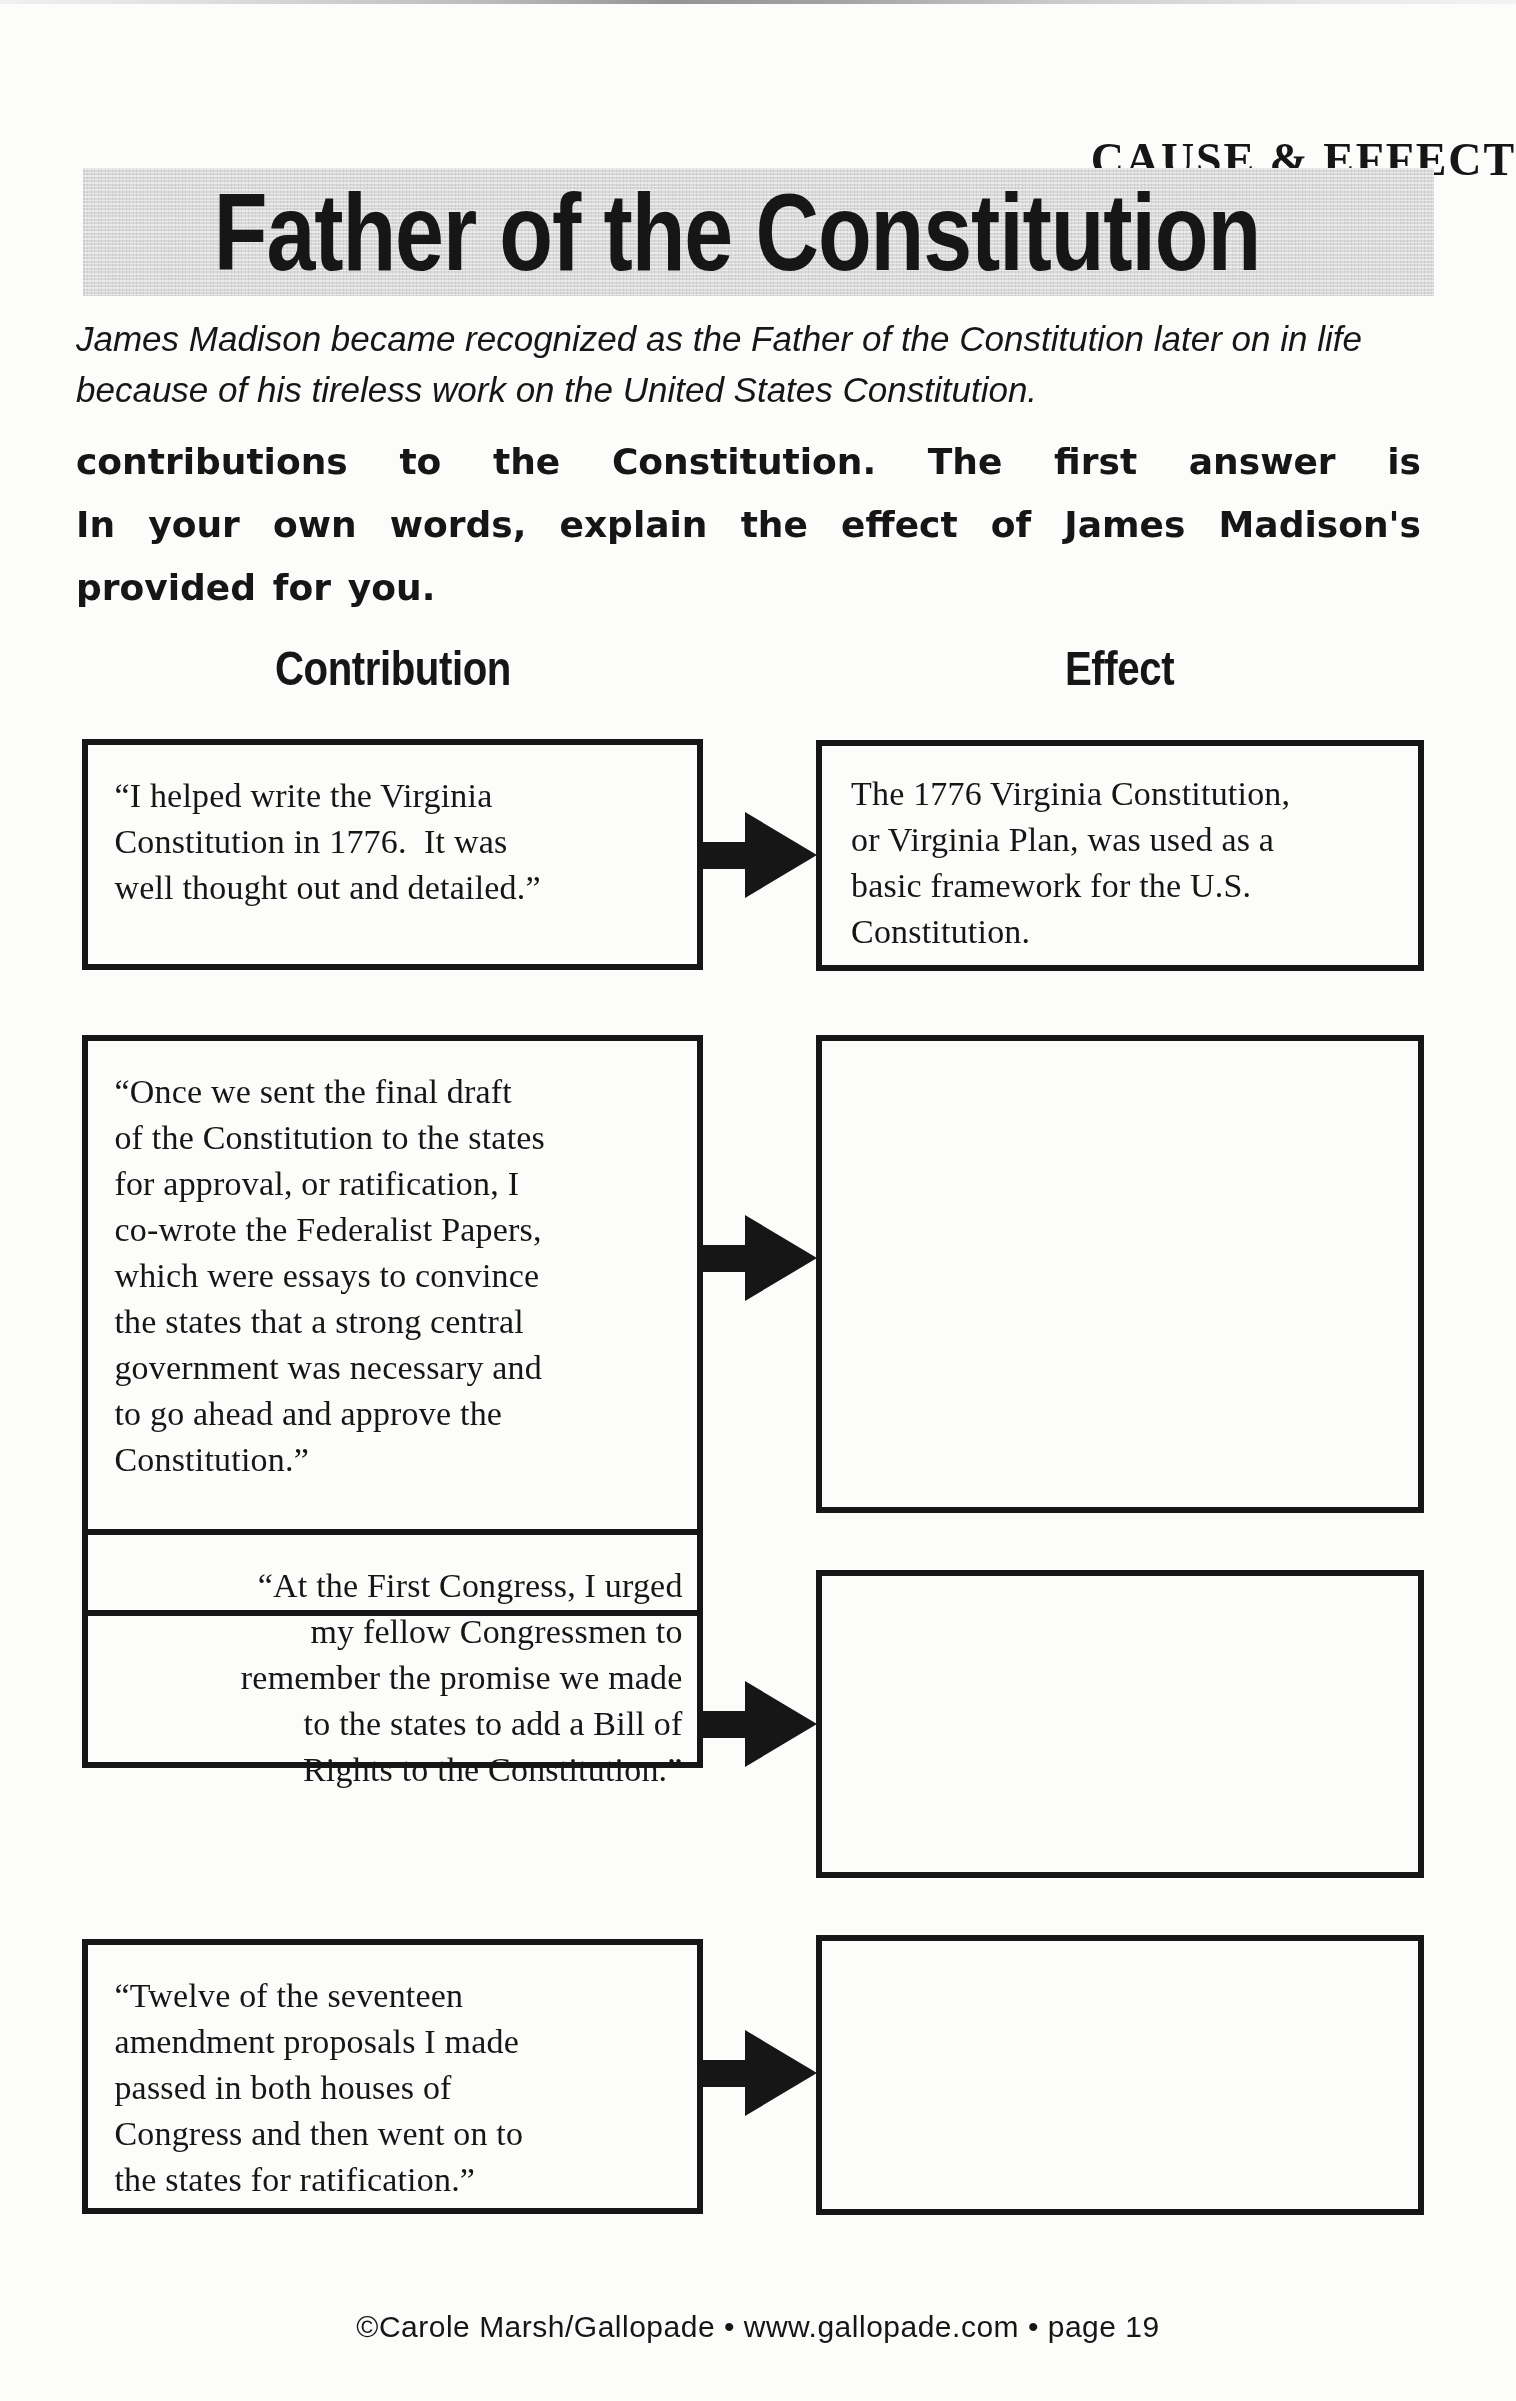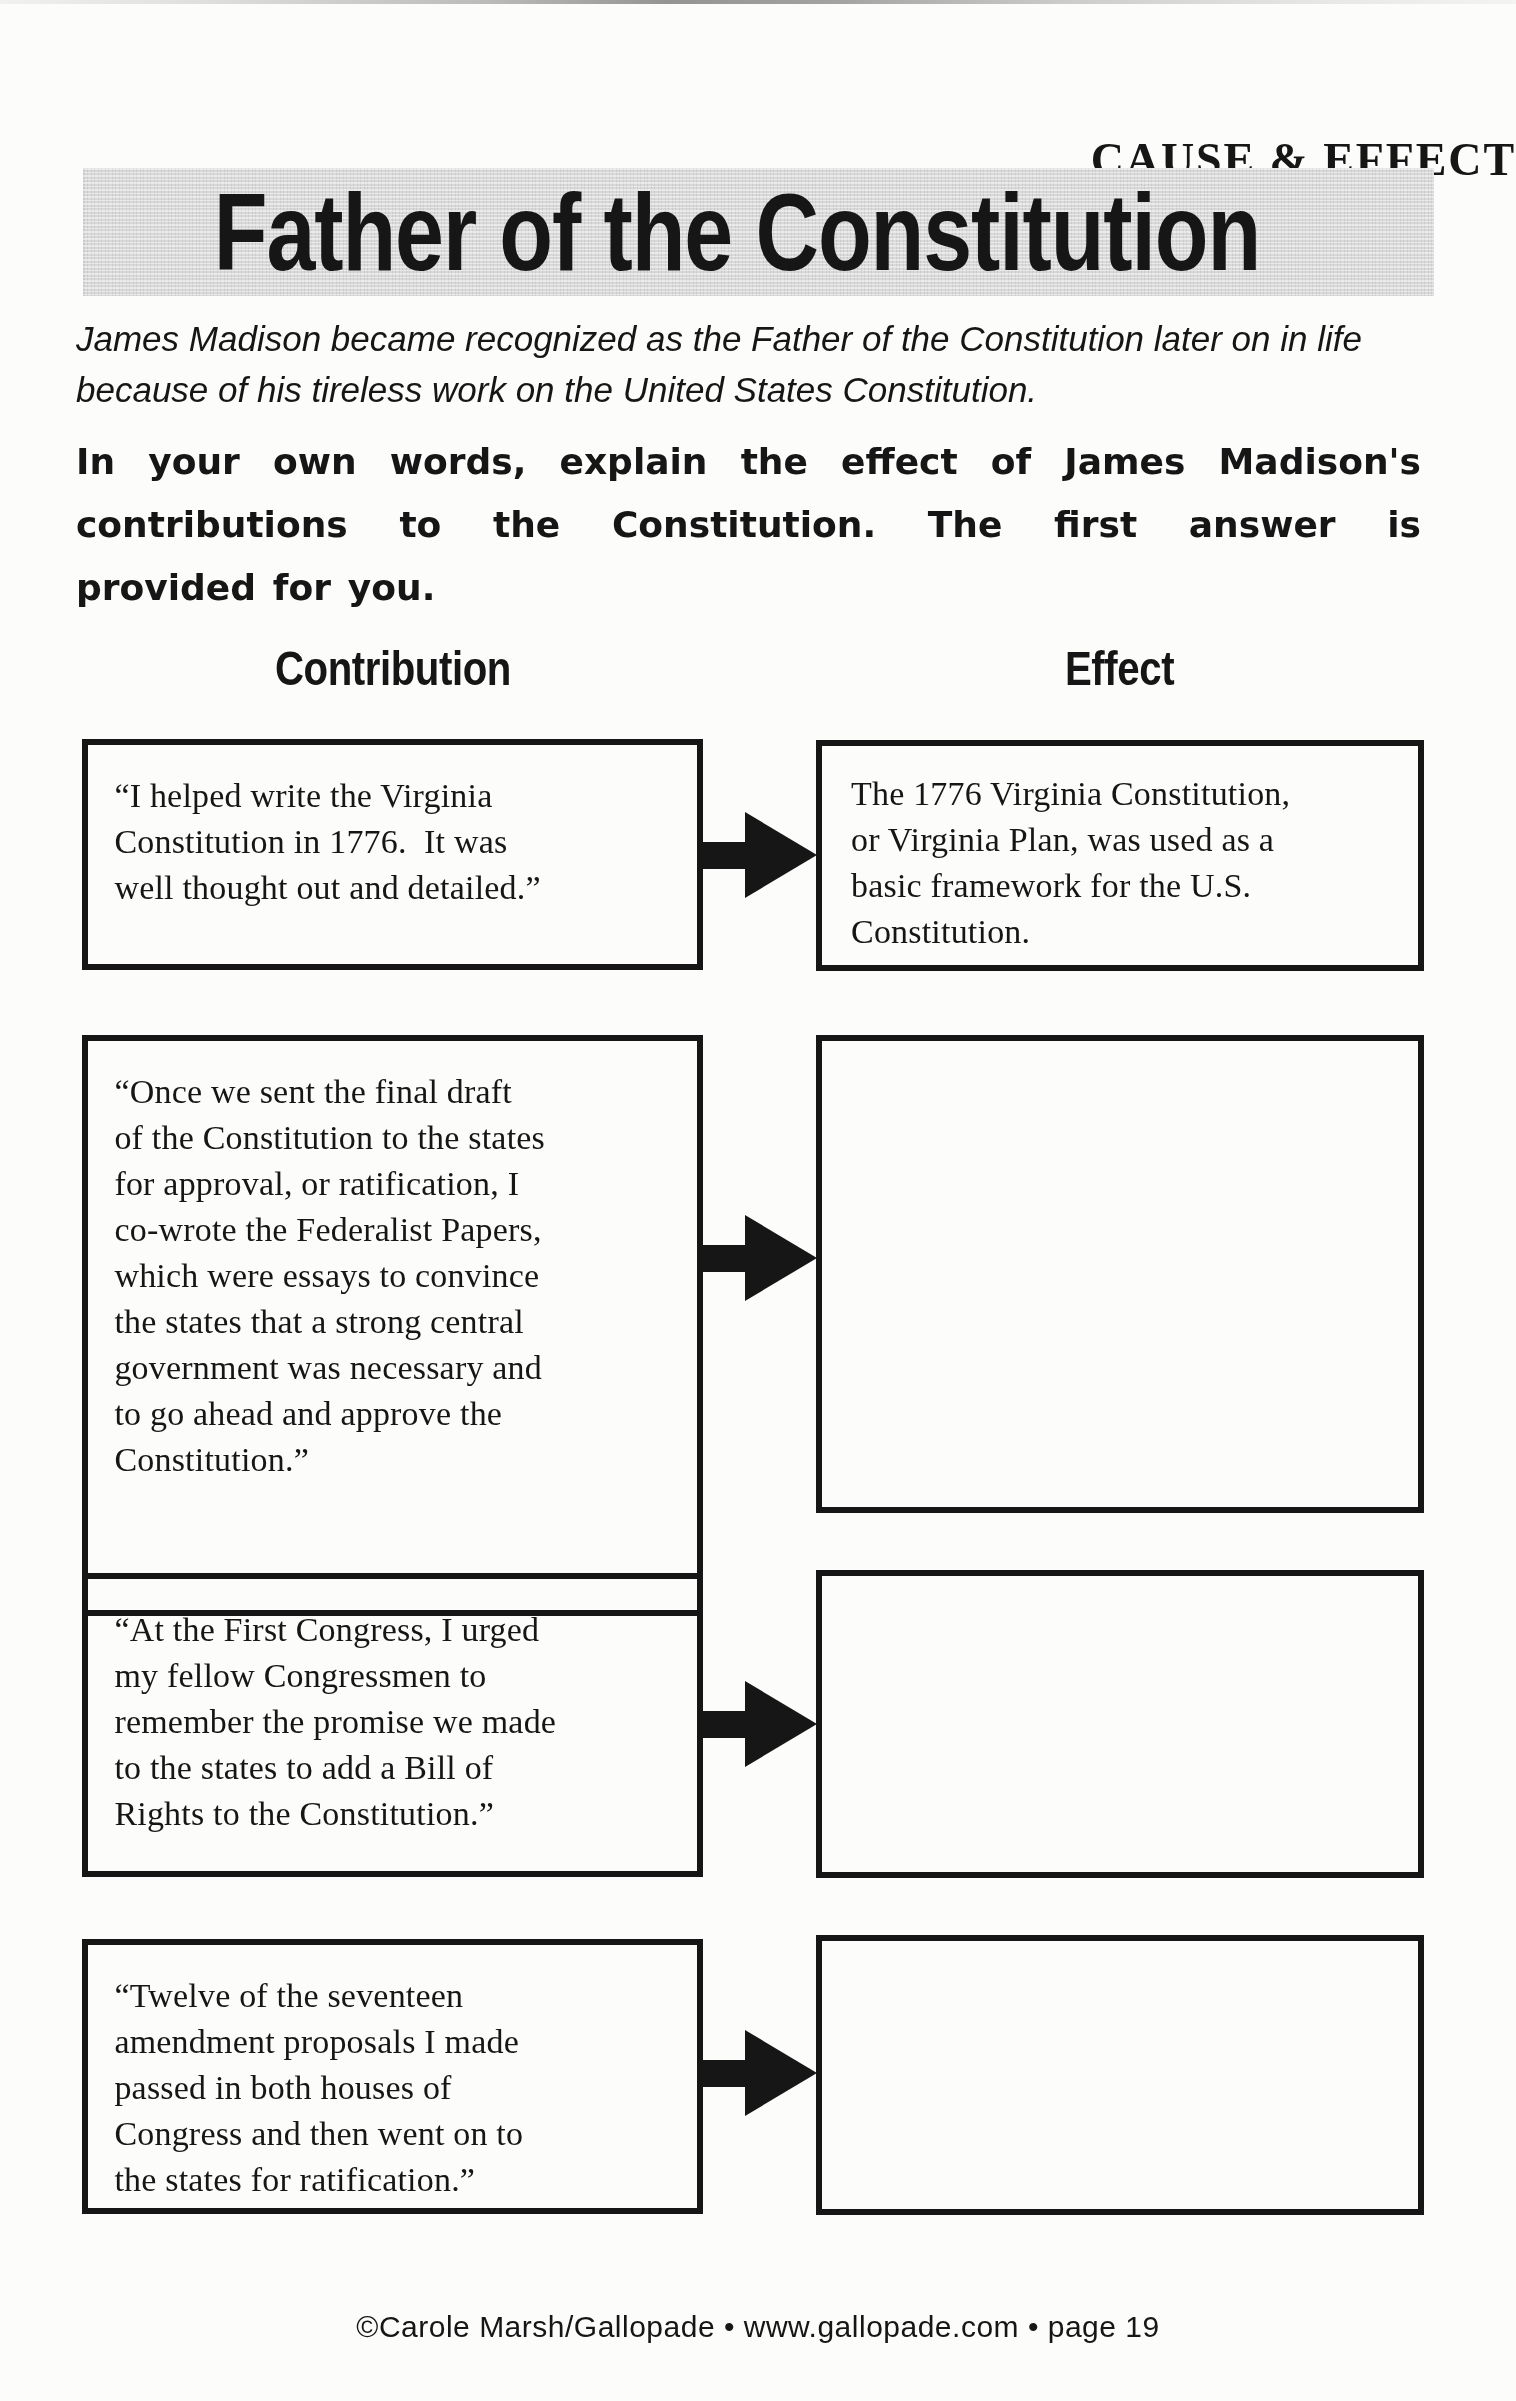--- a/index.html
+++ b/index.html
@@ -80,21 +80,21 @@
   .boxtext{
     font:400 34px/46px "Liberation Serif",serif;
     letter-spacing:0.2px;
     white-space:pre;
     color:var(--ink);
   }
   .cpad{padding:28px 14.4px 0 26.4px;}
   .epad{padding:25px 12px 12px 29px;}
   #c1{left:82px;top:739px;width:621px;height:231px;}
   #c2{left:82px;top:1035px;width:621px;height:581px;}
-  #c3{left:82px;top:1573px;width:621px;height:304px;}
+  #c3{left:82px;top:1529px;width:621px;height:239px;text-align:right;}
   #c4{left:82px;top:1939px;width:621px;height:275px;}
   #e1{left:816px;top:740px;width:608px;height:231px;}
   #e2{left:816px;top:1035px;width:608px;height:478px;}
   #e3{left:816px;top:1570px;width:608px;height:308px;}
   #e4{left:816px;top:1935px;width:608px;height:280px;}
   .arrow{position:absolute;width:115px;height:86px;}
   #a1{left:702px;top:812px;}
   #a2{left:702px;top:1215px;}
   #a3{left:702px;top:1681px;}
   #a4{left:702px;top:2030px;}
@@ -121,22 +121,22 @@
 
   <div class="kicker">CAUSE &amp; EFFECT</div>
 
   <div class="banner">
     <span class="banner-text">Father of the Constitution</span>
   </div>
 
   <div class="intro">James Madison became recognized as the Father of the Constitution later on in life<br>because of his tireless work on the United States Constitution.</div>
 
   <div class="instructions">
+    <div class="instr-line just">contributions to the Constitution.  The first answer is</div>
     <div class="instr-line just">In your own words, explain the effect of James Madison's</div>
-    <div class="instr-line just">contributions to the Constitution.  The first answer is</div>
     <div class="instr-line">provided for you.</div>
   </div>
 
   <div class="col-hdr" id="hdr-contribution">
     <span>Contribution</span>
   </div>
   <div class="col-hdr" id="hdr-effect">
     <span>Effect</span>
   </div>
 

